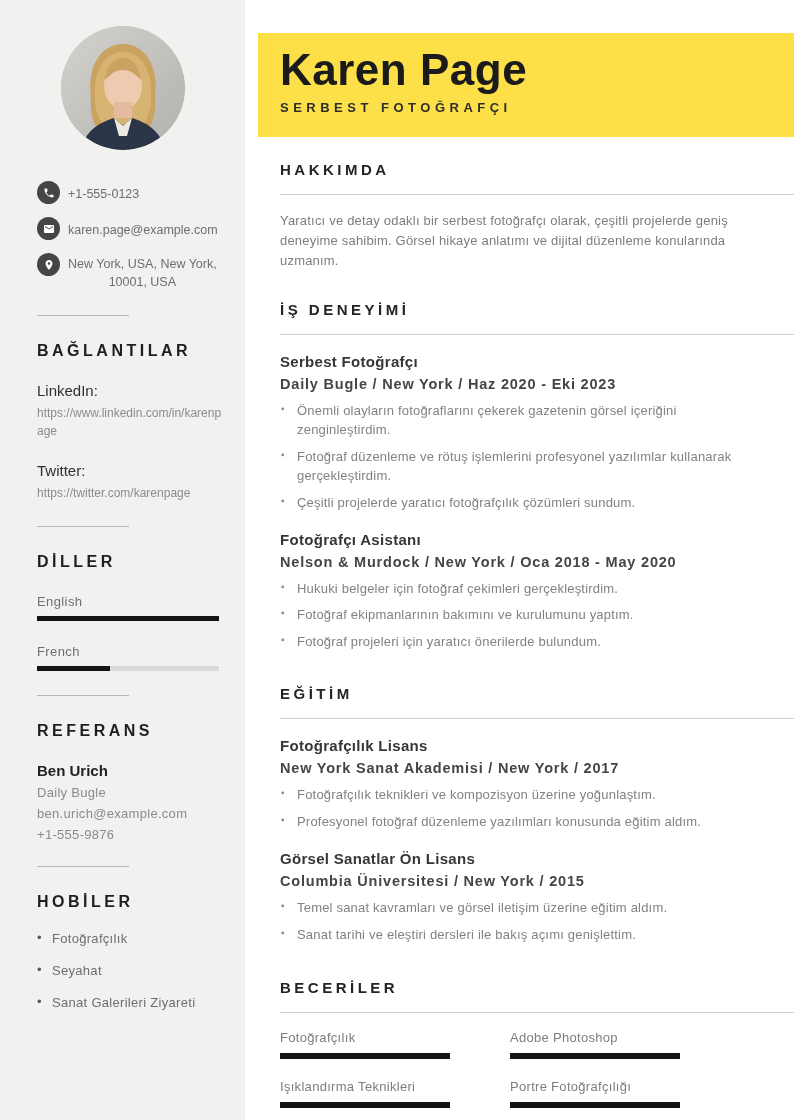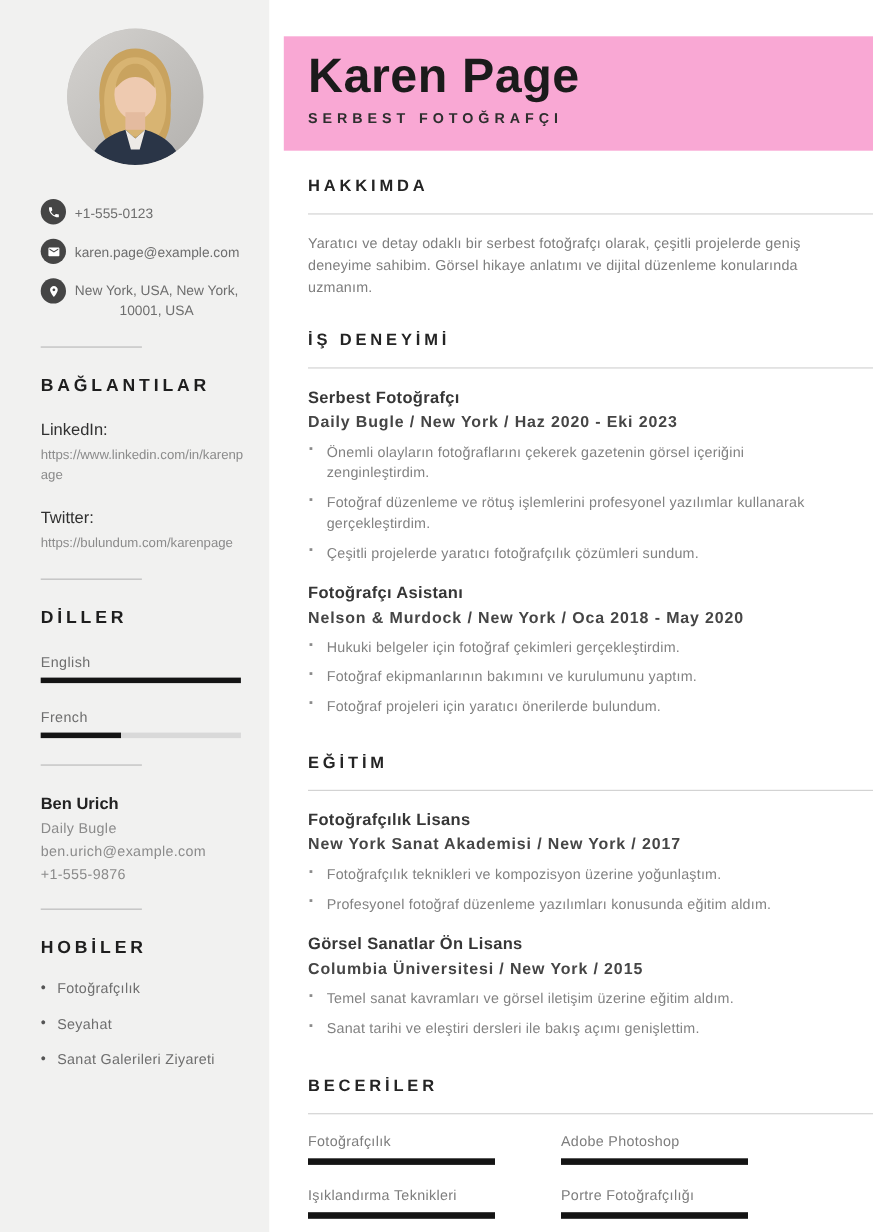--- a/index.html
+++ b/index.html
@@ -83,21 +83,21 @@
   }
   .hobby-list li::before {
     content: "•"; position: absolute; left: 0; top: -1px; color: #555555;
   }
 
   
   .main { flex: 1 1 auto; background: #ffffff; position: relative; }
 
   .band {
     margin-top: 33px; height: 104px;
-    background: #f9a8d4;
+    background: #fde047;
     padding: 13px 0 0 22px;
   }
   .person-name {
     font-size: 44px; font-weight: 800; color: #1b1b1b;
     letter-spacing: 0.5px; line-height: 1.1;
   }
   .person-role {
     margin-top: 6px; font-size: 13px; font-weight: 600;
     color: #2e2e2e; letter-spacing: 4.5px;
   }
@@ -214,21 +214,21 @@
     <hr class="side-divider">
 
     <section class="side-section">
       <h2>BAĞLANTILAR</h2>
       <div class="link-item">
         <div class="link-label">LinkedIn:</div>
         <div class="link-url">https://www.linkedin.com/in/karenpage</div>
       </div>
       <div class="link-item">
         <div class="link-label">Twitter:</div>
-        <div class="link-url">https://bulundum.com/karenpage</div>
+        <div class="link-url">https://twitter.com/karenpage</div>
       </div>
     </section>
 
     <hr class="side-divider">
 
     <section class="side-section">
       <h2>DİLLER</h2>
       <div class="lang-item">
         <div class="lang-name">English</div>
         <div class="bar-track">
@@ -239,20 +239,21 @@
         <div class="lang-name">French</div>
         <div class="bar-track">
           <div class="bar-fill" style="width: 40%;"></div>
         </div>
       </div>
     </section>
 
     <hr class="side-divider">
 
     <section class="side-section">
+      <h2>REFERANS</h2>
       <div class="ref-name">Ben Urich</div>
       <div class="ref-line">Daily Bugle</div>
       <div class="ref-line">ben.urich@example.com</div>
       <div class="ref-line">+1-555-9876</div>
     </section>
 
     <hr class="side-divider">
 
     <section class="side-section">
       <h2>HOBİLER</h2>

